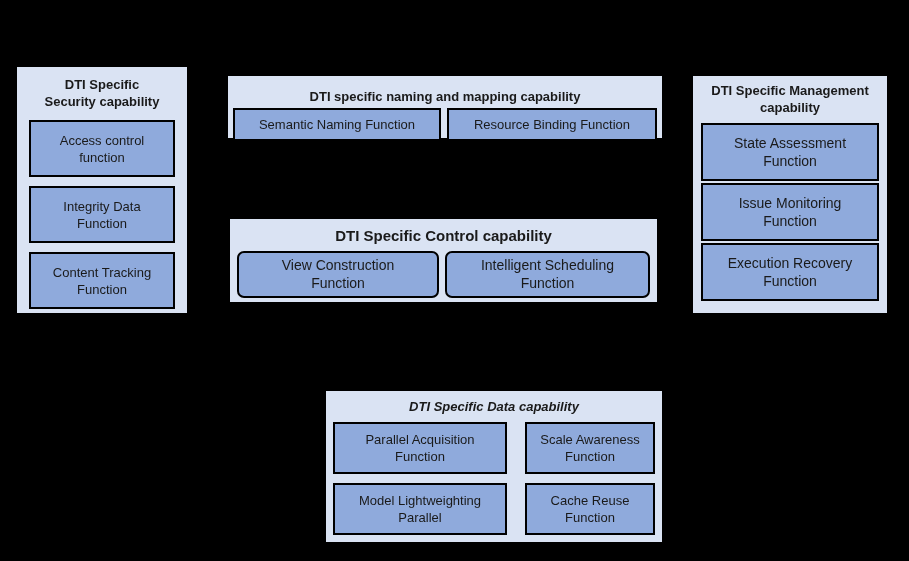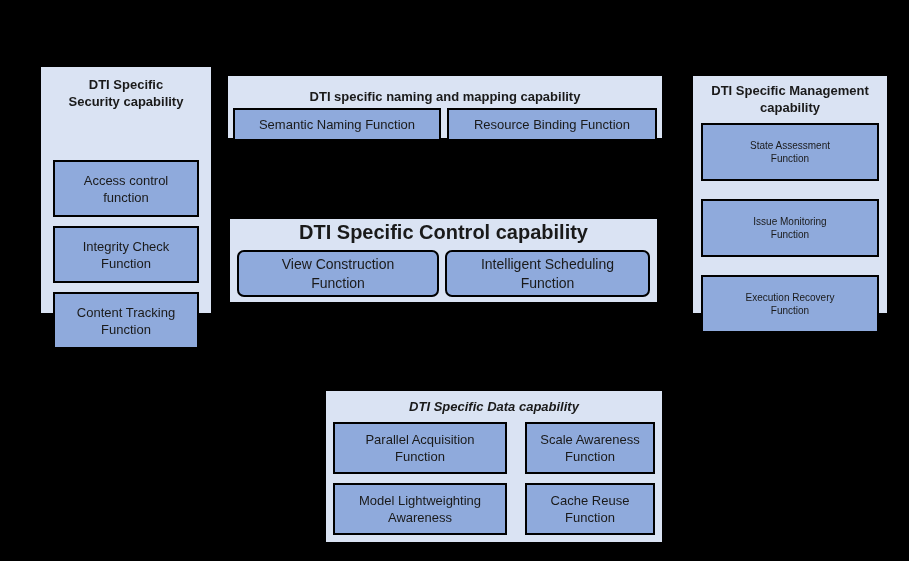--- a/index.html
+++ b/index.html
@@ -38,65 +38,65 @@
     display: flex;
     align-items: center;
     justify-content: center;
     text-align: center;
     white-space: pre-line;
     line-height: 1.32;
     color: var(--text, #1a1a1a);
   }
 
   
-  #cap-security { left: 40px; top: 66px; width: 172px; height: 248px; font-size: 13px; gap: 40px; }
+  #cap-security { left: 16px; top: 66px; width: 172px; height: 248px; font-size: 13px; }
   #cap-security .cap-title { padding-top: 9px; }
   #cap-security .fn-col { display: flex; flex-direction: column; gap: 9px; padding: 10px 12px 0; }
   #cap-security .fn { height: 57px; }
 
   
   #cap-naming { left: 227px; top: 75px; width: 436px; height: 64px; font-size: 13px; }
   #cap-naming .cap-title { padding-top: 12px; }
   #cap-naming .fn-row { display: flex; gap: 6px; padding: 3px 5px 0; justify-content: center; }
   #cap-naming .fn { height: 33px; }
   #cap-naming .fn.first { width: 208px; flex: none; }
   #cap-naming .fn.second { flex: 1; }
 
   
   #cap-control { left: 229px; top: 218px; width: 429px; height: 85px; }
-  #cap-control .cap-title { font-size: 20px; }
+  #cap-control .cap-title { font-size: 15px; padding-top: 7px; }
   #cap-control .fn-row { display: flex; gap: 6px; padding: 5px 7px 0; font-size: 14px; }
   #cap-control .fn { height: 47px; border-radius: 7px; }
   #cap-control .fn.first { width: 202px; flex: none; }
   #cap-control .fn.second { flex: 1; }
 
   
   #cap-management { left: 692px; top: 64px; width: 196px; height: 239px; font-size: 13px; margin-top: 11px; }
   #cap-management .cap-title { padding-top: 6px; }
-  #cap-management .fn-col { display: flex; flex-direction: column; gap: 18px; padding: 7px 8px 0; font-size: 10px; }
+  #cap-management .fn-col { display: flex; flex-direction: column; gap: 2px; padding: 7px 8px 0; font-size: 14px; }
   #cap-management .fn { height: 58px; }
 
   
   #cap-data { left: 325px; top: 390px; width: 338px; height: 153px; font-size: 13px; }
   #cap-data .cap-title { padding-top: 7px; font-style: italic; }
   #cap-data .fn-grid { display: grid; grid-template-columns: 174px 1fr; gap: 9px 18px; padding: 7px 7px 0; }
   #cap-data .fn { height: 52px; }
 </style>
 </head>
 <body>
 
 <div class="stage">
 
   <section class="cap" id="cap-security">
     <div class="cap-title">DTI Specific
 Security capability</div>
     <div class="fn-col">
       <div class="fn">Access control
 function</div>
-      <div class="fn">Integrity Check
+      <div class="fn">Integrity Data
 Function</div>
       <div class="fn">Content Tracking
 Function</div>
     </div>
   </section>
 
   <section class="cap" id="cap-naming">
     <div class="cap-title">DTI specific naming and mapping capability</div>
     <div class="fn-row">
       <div class="fn first">Semantic Naming Function</div>
@@ -128,19 +128,19 @@
   </section>
 
   <section class="cap" id="cap-data">
     <div class="cap-title">DTI Specific Data capability</div>
     <div class="fn-grid">
       <div class="fn">Parallel Acquisition
 Function</div>
       <div class="fn">Scale Awareness
 Function</div>
       <div class="fn">Model Lightweighting
-Awareness</div>
+Parallel</div>
       <div class="fn">Cache Reuse
 Function</div>
     </div>
   </section>
 
 </div>
 
 </body></html>

